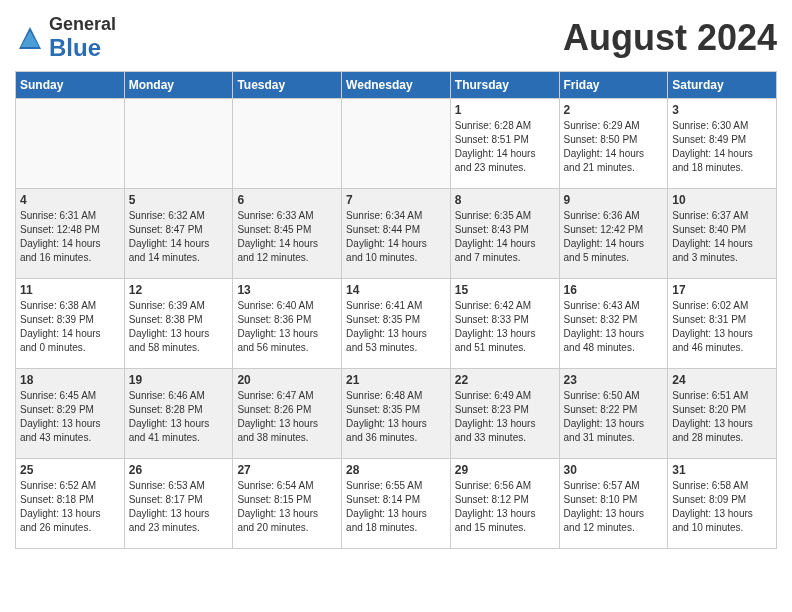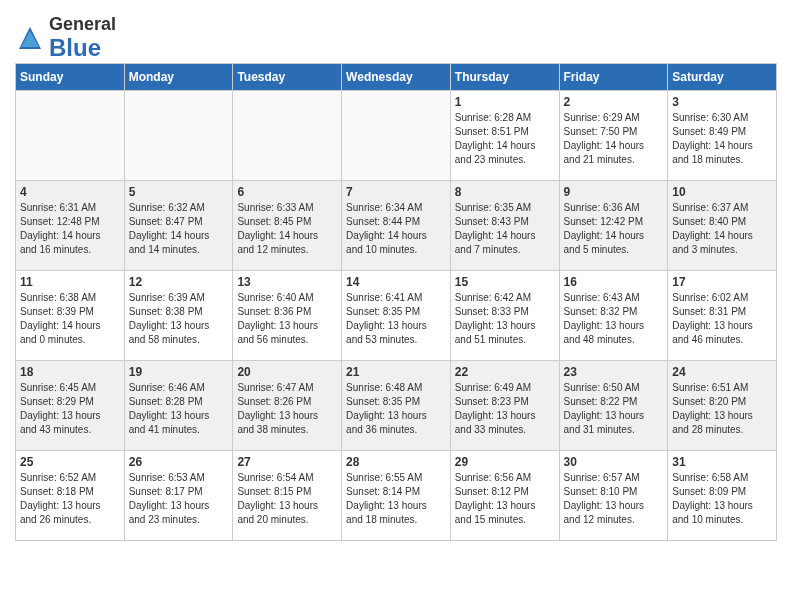--- a/index.html
+++ b/index.html
@@ -7,21 +7,21 @@
       font-family: Arial, sans-serif;
       background: #fff;
       width: 792px;
       min-height: 612px;
       padding: 15px;
     }
     .header {
       display: flex;
       justify-content: space-between;
       align-items: center;
-      margin-bottom: 2px;
+      margin-bottom: 10px;
     }
     .logo {
       display: flex;
       align-items: center;
     }
     .logo-text {
       display: flex;
       flex-direction: column;
       line-height: 1.1;
     }
@@ -99,20 +99,21 @@
     <svg class="logo-icon" viewBox="0 0 30 30">
       <polygon points="15,4 26,26 4,26" fill="#2a6db5"></polygon>
       <polygon points="15,8 24,24 6,24" fill="#4a9fd5"></polygon>
     </svg>
     <div class="logo-text">
       <span class="logo-general">General</span>
       <span class="logo-blue">Blue</span>
     </div>
   </div>
   <div class="title-section">
+    <div class="month-title">August 2024</div>
   </div>
 </div>
 
 <table>
   <thead>
     <tr>
     <th>Sunday</th>
         <th>Monday</th>
         <th>Tuesday</th>
         <th>Wednesday</th>
@@ -133,21 +134,21 @@
             <div>Sunrise: 6:28 AM</div>
             <div>Sunset: 8:51 PM</div>
             <div>Daylight: 14 hours</div>
             <div>and 23 minutes.</div>
           </div>
         </td>
         <td>
           <div class="day-number">2</div>
           <div class="day-info">
             <div>Sunrise: 6:29 AM</div>
-            <div>Sunset: 7:50 PM</div>
+            <div>Sunset: 8:50 PM</div>
             <div>Daylight: 14 hours</div>
             <div>and 21 minutes.</div>
           </div>
         </td>
         <td>
           <div class="day-number">3</div>
           <div class="day-info">
             <div>Sunrise: 6:30 AM</div>
             <div>Sunset: 8:49 PM</div>
             <div>Daylight: 14 hours</div>

